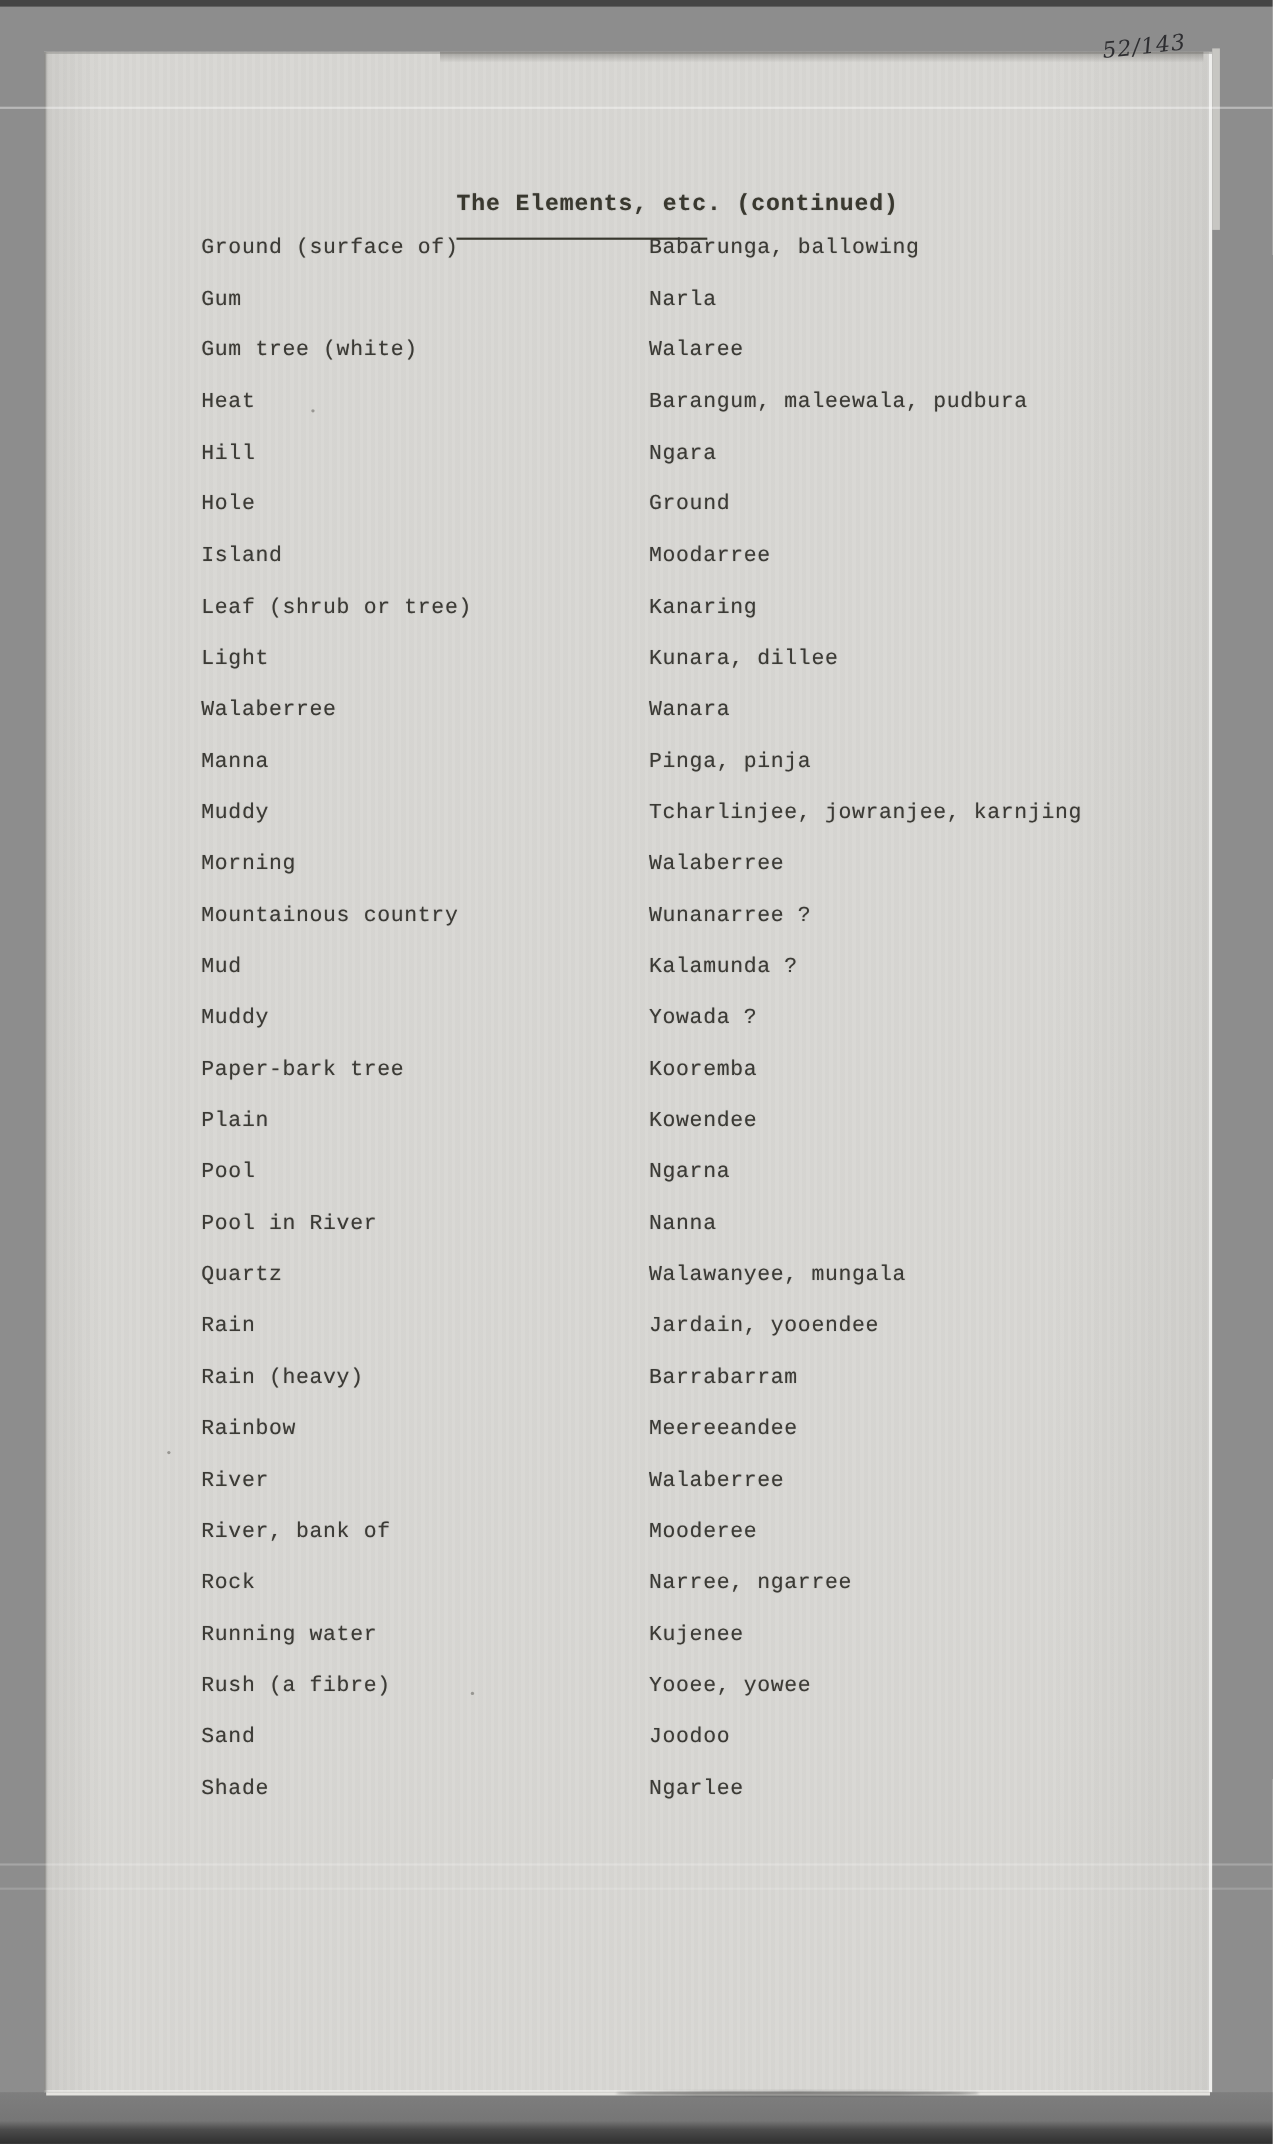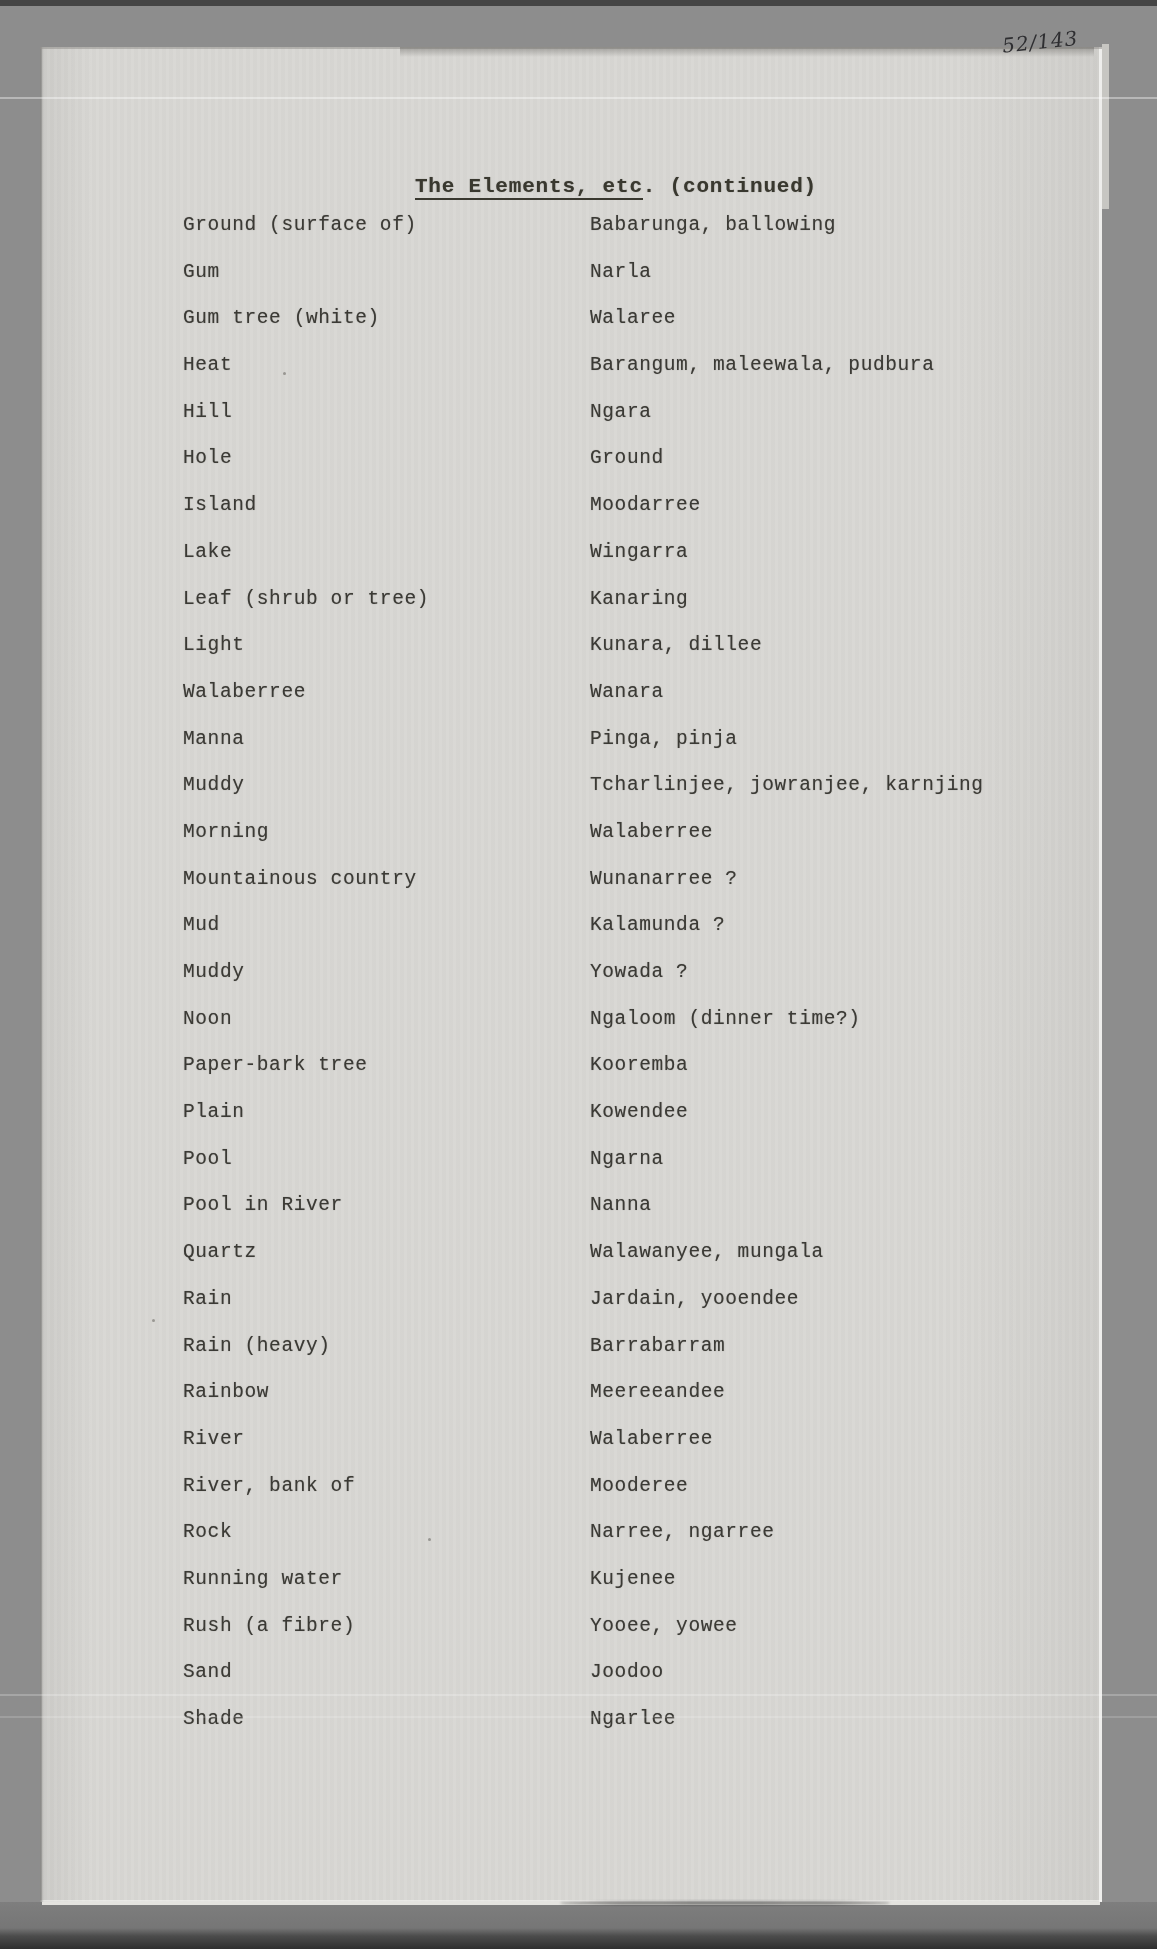--- a/index.html
+++ b/index.html
@@ -41,21 +41,21 @@
     font-style:italic;font-size:20px;color:#2e2e31;
     transform:rotate(-6deg);letter-spacing:1px;
   }
   .title{
     position:absolute;top:128px;left:0;width:100%;text-align:center;
     transform:translateX(45px);
     font-size:21px;font-weight:bold;letter-spacing:0.8px;
     color:#39382f;text-shadow:0 0 1px rgba(57,56,47,0.5);
     white-space:nowrap;
   }
-  .title .u{border-bottom:2px solid #39382f;padding-bottom:0;}
+  .title .u{border-bottom:2px solid #39382f;padding-bottom:18px;}
   .vocab-list{position:absolute;top:167px;left:0;width:100%;}
   .row{position:relative;height:46.7px;display:flex;align-items:flex-start;}
   .term,.translation{
     font-size:19.5px;letter-spacing:0.6px;color:#3b3a35;
     text-shadow:0 0 1px rgba(59,58,53,0.45);white-space:pre;
   }
   .term{margin-left:143px;}
   .translation{position:absolute;left:550px;}
   .scanline{position:absolute;left:0;width:1157px;height:2px;background:rgba(255,255,255,0.38);}
   .scanline.l1{top:97px;}
@@ -98,24 +98,20 @@
       </div>
       <div class="row">
         <span class="term">Hole</span>
         <span class="translation">Ground</span>
       </div>
       <div class="row">
         <span class="term">Island</span>
         <span class="translation">Moodarree</span>
       </div>
       <div class="row">
-        <span class="term">Lake</span>
-        <span class="translation">Wingarra</span>
-      </div>
-      <div class="row">
         <span class="term">Leaf (shrub or tree)</span>
         <span class="translation">Kanaring</span>
       </div>
       <div class="row">
         <span class="term">Light</span>
         <span class="translation">Kunara, dillee</span>
       </div>
       <div class="row">
         <span class="term">Walaberree</span>
         <span class="translation">Wanara</span>
@@ -136,24 +132,20 @@
         <span class="term">Mountainous country</span>
         <span class="translation">Wunanarree ?</span>
       </div>
       <div class="row">
         <span class="term">Mud</span>
         <span class="translation">Kalamunda ?</span>
       </div>
       <div class="row">
         <span class="term">Muddy</span>
         <span class="translation">Yowada ?</span>
-      </div>
-      <div class="row">
-        <span class="term">Noon</span>
-        <span class="translation">Ngaloom (dinner time?)</span>
       </div>
       <div class="row">
         <span class="term">Paper-bark tree</span>
         <span class="translation">Kooremba</span>
       </div>
       <div class="row">
         <span class="term">Plain</span>
         <span class="translation">Kowendee</span>
       </div>
       <div class="row">

